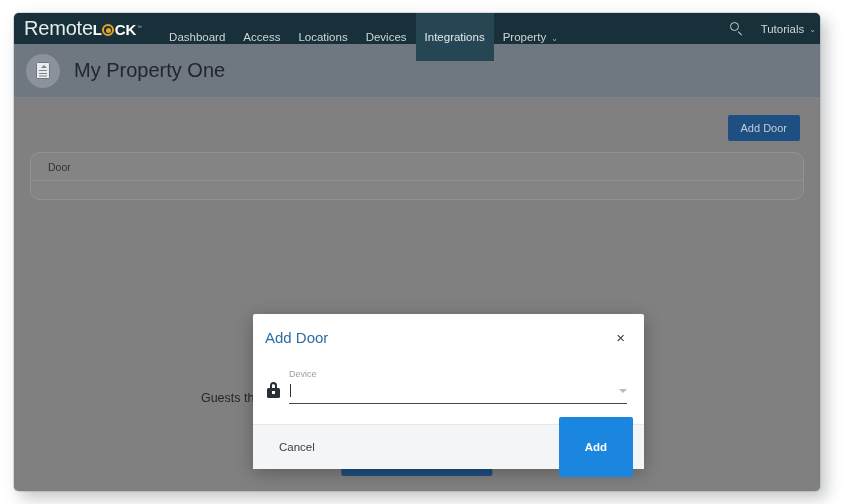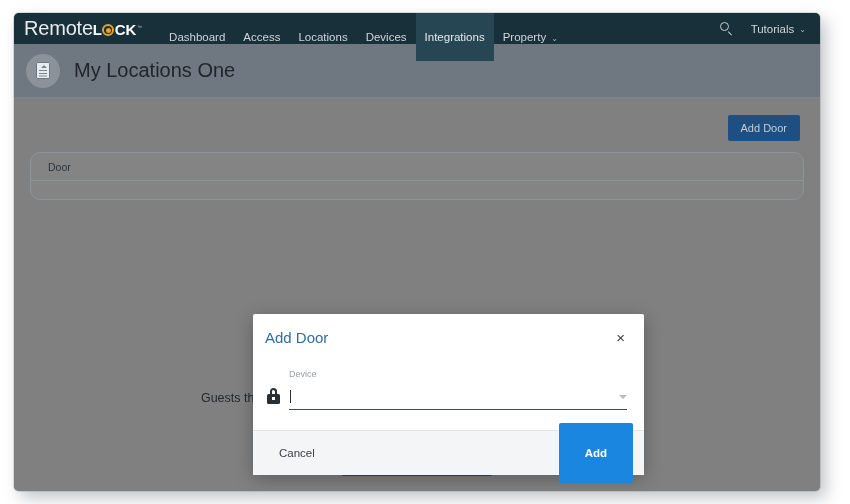--- a/index.html
+++ b/index.html
@@ -109,21 +109,21 @@
   .caret {
     display: inline-block;
     margin-left: 5px;
     font-size: 8px;
     color: #aab3b9;
     transform: translateY(1px);
   }
 
   .nav-right {
     position: absolute;
-    right: 14px;
+    right: 4px;
     top: 0;
     height: 31px;
     display: flex;
     align-items: center;
   }
   .search-icon {
     width: 13px; height: 13px;
     position: relative;
     margin-right: 18px;
     cursor: pointer;
@@ -333,21 +333,21 @@
     background: #ffffff;
   }
   .field {
     flex: 1;
     position: relative;
   }
   .field-label {
     font-size: 9px;
     color: #9aa1a8;
     display: block;
-    margin-bottom: 9px;
+    margin-bottom: 3px;
   }
   .field-inputrow {
     display: flex;
     align-items: center;
     border-bottom: 1.6px solid #3b4a56;
     padding-bottom: 3px;
   }
   .field-input {
     flex: 1;
     border: none;
@@ -455,21 +455,21 @@
           <span>Tutorials</span>
           <span class="caret">⌄</span>
         </div>
       </div>
     </div>
 
     <div id="pageheader">
       <div class="prop-avatar">
         <span class="doc"></span>
       </div>
-      <div id="pagetitle">My Locations One</div>
+      <div id="pagetitle">My Property One</div>
     </div>
 
     <div id="body">
 
       <div class="toolbar">
         <button class="btn-adddoor-top">Add Door</button>
       </div>
 
       <div class="table-card">
         <div class="table-head">

